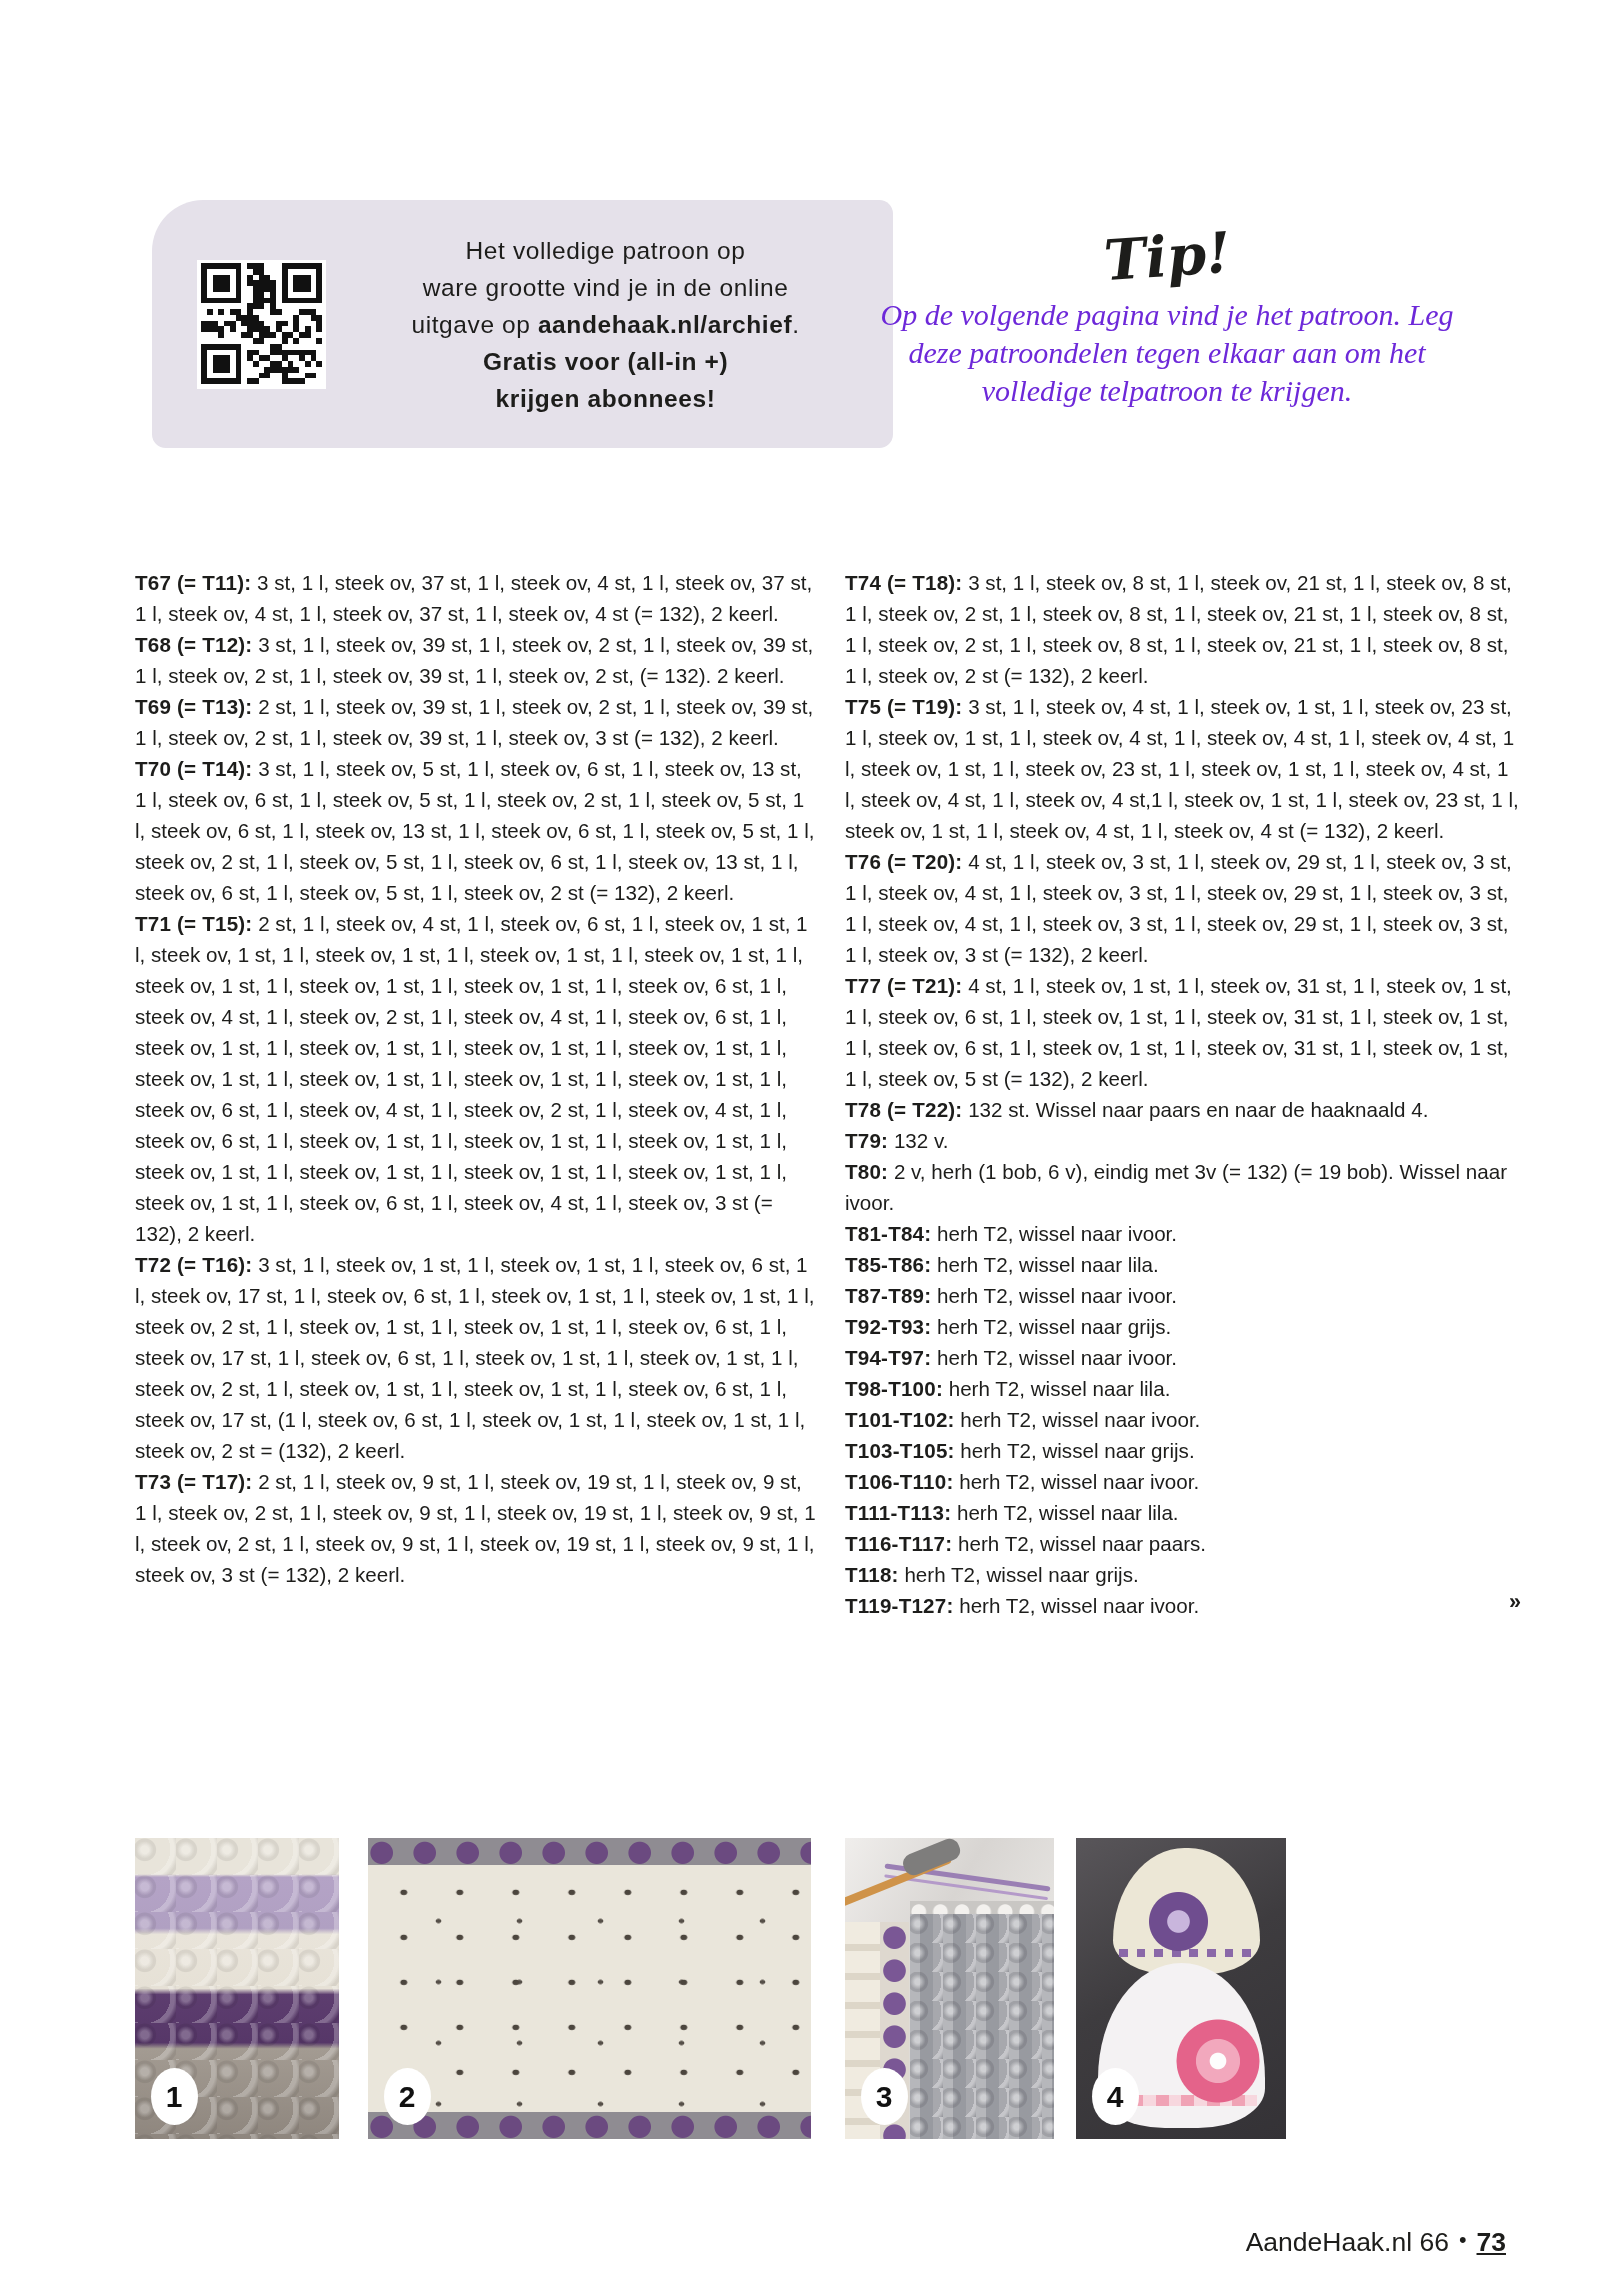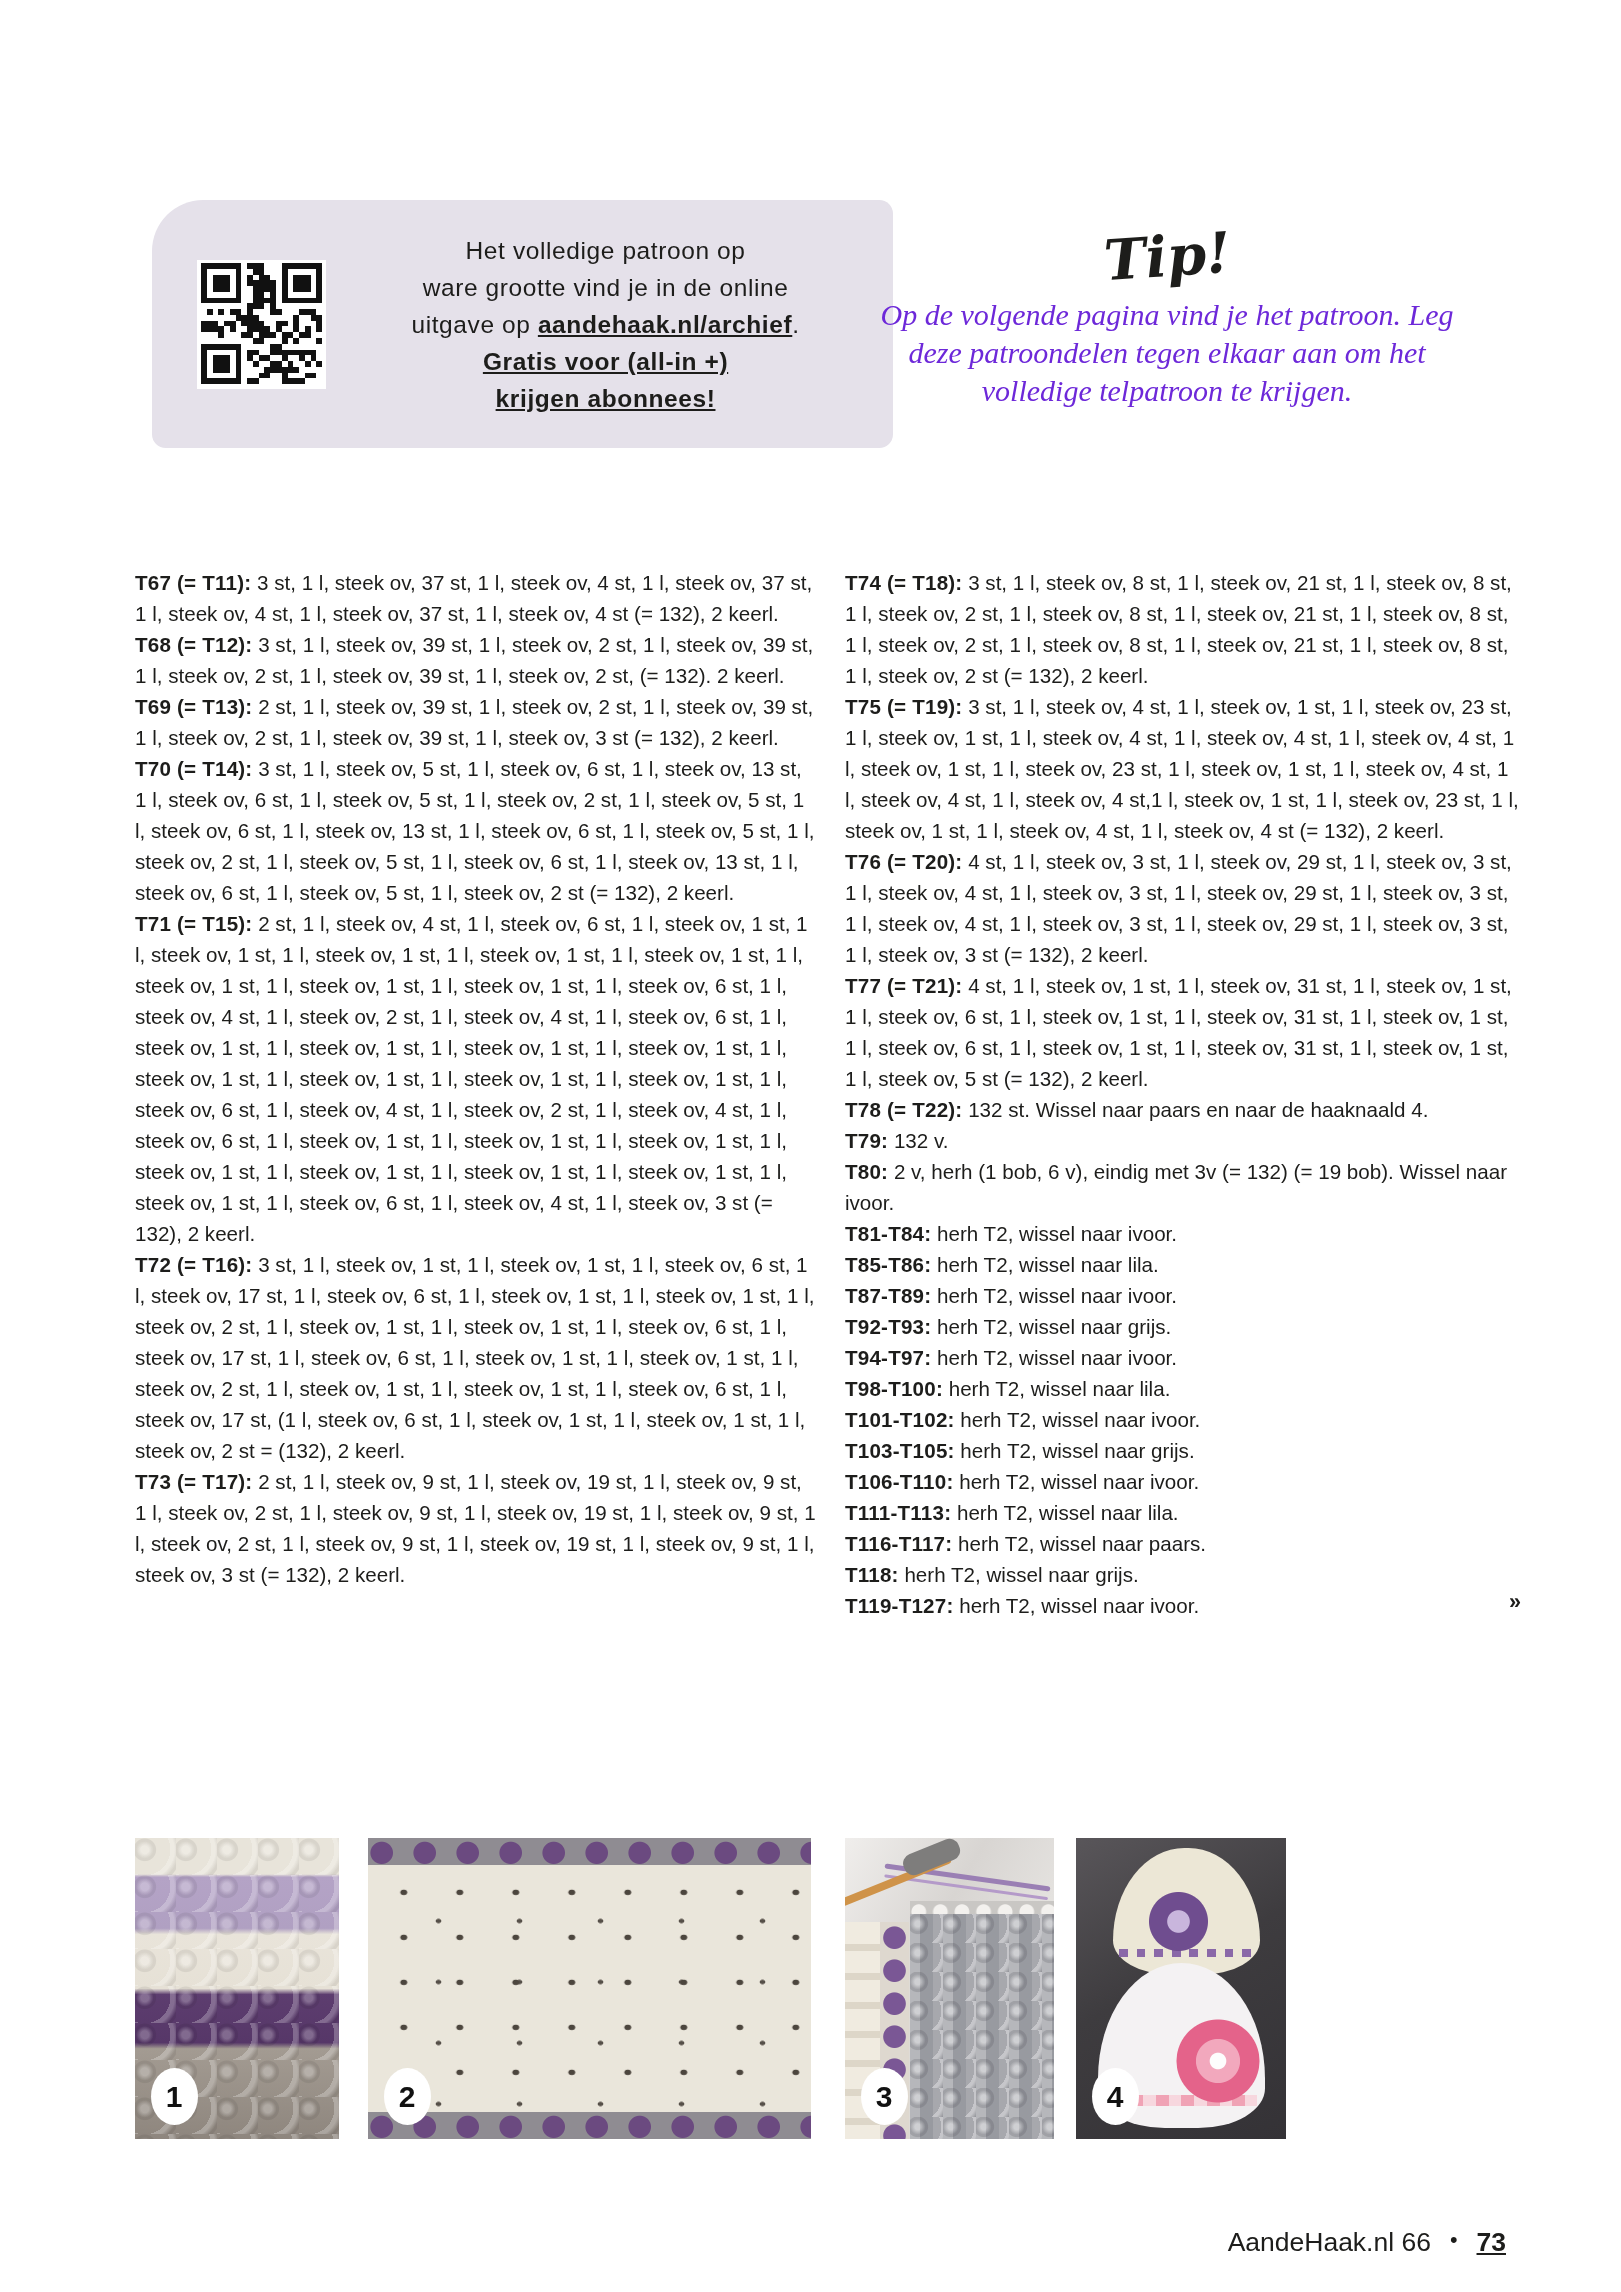--- a/index.html
+++ b/index.html
@@ -7,21 +7,21 @@
         font-family:"Liberation Sans",sans-serif;color:#1d1d1b;}
 
   
   .info-box{position:absolute;left:152px;top:200px;width:741px;height:248px;
             background:#e5e1ea;border-radius:51px 13.7px 13.7px 13.7px;
             display:flex;align-items:center;}
   .qr-wrap{width:129px;height:129px;background:#fff;margin-left:45px;flex:0 0 auto;padding:3.9px;box-sizing:border-box;}
   .qr-wrap svg{width:100%;height:100%;display:block;}
   .info-text{flex:1 1 auto;text-align:center;font-size:24.5px;line-height:37px;
              letter-spacing:0.6px;padding:0 25.5px 0 17.6px;font-weight:500;}
-  .info-text b{font-weight:800;text-decoration:underline;}
+  .info-text b{font-weight:800;}
 
   
   .tip{position:absolute;left:863px;top:225px;width:608px;text-align:center;}
   .tip-heading{font-family:"DejaVu Serif",serif;font-style:italic;font-weight:bold;
                font-size:56px;line-height:63px;transform:rotate(-4deg);display:inline-block;}
   .tip-body{margin-top:7.8px;font-family:"Liberation Serif",serif;font-style:italic;
             font-size:30px;line-height:38px;color:#6d28d9;}
 
   
   .col{position:absolute;top:567px;font-size:20.6px;line-height:31px;}
@@ -99,21 +99,21 @@
     border-radius:50% 50% 40% 40% / 70% 70% 24% 24%;}
   .hat-bottom::after{content:"";position:absolute;left:7.8px;right:7.8px;bottom:21.6px;height:11.8px;
     background:repeating-linear-gradient(90deg,#f0a3b5 0 12.7px,#f7d7de 12.7px 25.5px);}
   .flower{position:absolute;border-radius:50%;}
   .flower-purple{left:71px;top:47px;width:63px;height:73px;
     background:radial-gradient(circle, #c9b6dd 0 10.8px, #6f4d8f 11.8px 29px, transparent 30px);}
   .flower-pink{left:100px;top:178px;width:84px;height:90px;
     background:radial-gradient(circle, #fdfdfd 0 7.8px, #f2a8bd 8.8px 21.6px, #e4638a 22.5px 41px, transparent 42px);}
 
   
-  .footer{position:absolute;top:2227px;right:115px;font-size:26.5px;display:flex;align-items:flex-start;gap:19px;}
+  .footer{position:absolute;top:2227px;right:115px;font-size:26.5px;display:flex;align-items:flex-start;gap:10px;}
   .footer .bullet{font-size:21.6px;}
   .footer .pageno{font-weight:800;text-decoration:underline;}
 </style>
 </head>
 <body>
 
 <div class="page">
 
   <div class="info-box">
     <div class="qr-wrap">

